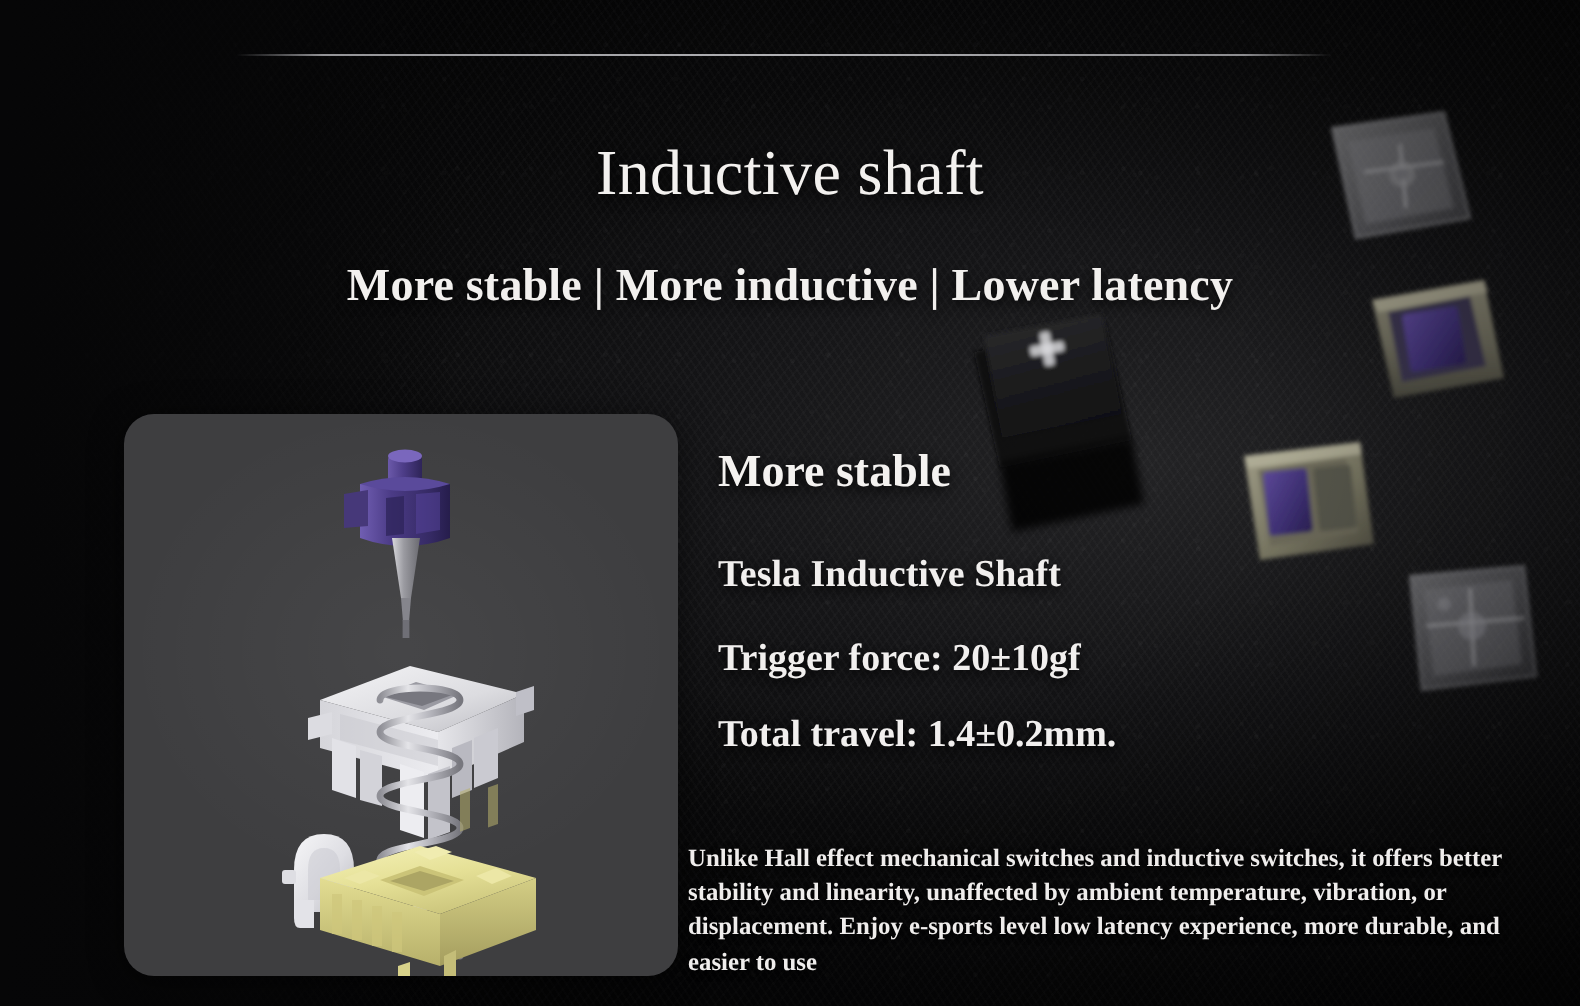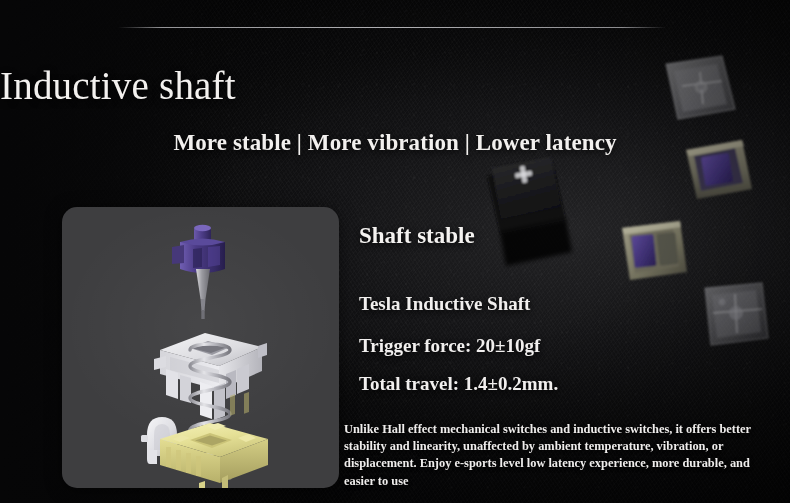--- a/index.html
+++ b/index.html
@@ -54,21 +54,22 @@
 
   
   .divider{
     position:absolute;left:118px;top:27px;width:548px;height:1px;
     background:linear-gradient(90deg, rgba(190,190,195,0) 0%, rgba(196,196,200,.75) 8%, rgba(206,206,210,.85) 50%, rgba(196,196,200,.7) 92%, rgba(190,190,195,0) 100%);
   }
 
   
   .title{
     position:absolute;top:61px;left:0;width:790px;
-    font-size:39px;line-height:50px;
+    text-align:center;
+    font-size:32px;line-height:50px;
     color:#f3f1ef;
     letter-spacing:.2px;
     text-shadow:0 2px 7px rgba(0,0,0,.85);
   }
   .subtitle{
     position:absolute;top:128px;left:0;width:790px;
     text-align:center;
     font-size:23px;line-height:30px;
     font-weight:bold;
     color:#f2f0ee;
@@ -96,21 +97,20 @@
     font-size:23px;line-height:30px;font-weight:bold;
     color:#f4f2f0;
     text-shadow:0 2px 6px rgba(0,0,0,.9);
   }
   .spec{
     position:absolute;left:359px;
     font-size:19px;line-height:26px;font-weight:bold;
     color:#f1efee;
     text-shadow:0 2px 6px rgba(0,0,0,.9);
     white-space:nowrap;
-    margin-top:16px;
   }
   .spec-1{top:275px;}
   .spec-2{top:317px;}
   .spec-3{top:355px;}
   .para{
     position:absolute;left:344px;top:404px;width:430px;
     font-size:12.4px;line-height:17.2px;font-weight:bold;
     color:#efedec;
     text-shadow:0 1px 4px rgba(0,0,0,.95);
     margin-top:17px;
@@ -214,21 +214,21 @@
       <circle cx="722" cy="302" r="3.4" fill="#9d9da3" fill-opacity=".45"></circle>
     </g>
   </svg>
 
   <div class="bg-vignette"></div>
   <div class="bg-leftdark"></div>
 
   <div class="divider"></div>
 
   <div class="title">Inductive shaft</div>
-  <div class="subtitle">More stable | More vibration | Lower latency</div>
+  <div class="subtitle">More stable | More inductive | Lower latency</div>
 
   <div class="panel">
     <div class="panel-shade"></div>
 
     <svg class="explode" viewBox="0 0 277 281">
       <defs>
         <linearGradient id="pStemTop" x1="0" y1="0" x2="1" y2="0">
           <stop offset="0%" stop-color="#6b59aa"></stop>
           <stop offset="45%" stop-color="#4d3d88"></stop>
           <stop offset="100%" stop-color="#2e2458"></stop>
@@ -369,21 +369,21 @@
           <rect x="168" y="250" width="5" height="20" transform="skewY(-20)"></rect>
           <rect x="182" y="253" width="5" height="20" transform="skewY(-20)"></rect>
         </g>
 
         <path d="M137 276 L143 274 L143 292 L137 292 Z" fill="#d8d28a"></path>
         <path d="M160 271 L166 268 L166 284 L160 287 Z" fill="#c4bd78"></path>
       </g>
     </svg>
   </div>
 
-  <div class="rh">Shaft stable</div>
+  <div class="rh">More stable</div>
 
   <div class="spec spec-1">Tesla Inductive Shaft</div>
   <div class="spec spec-2">Trigger force: 20±10gf</div>
   <div class="spec spec-3">Total travel: 1.4±0.2mm.</div>
 
   <div class="para">Unlike Hall effect mechanical switches and inductive switches, it offers better stability and linearity, unaffected by ambient temperature, vibration, or displacement. Enjoy e-sports level low latency experience, more durable, and easier to use</div>
 
 </div>
 
 </body></html>

